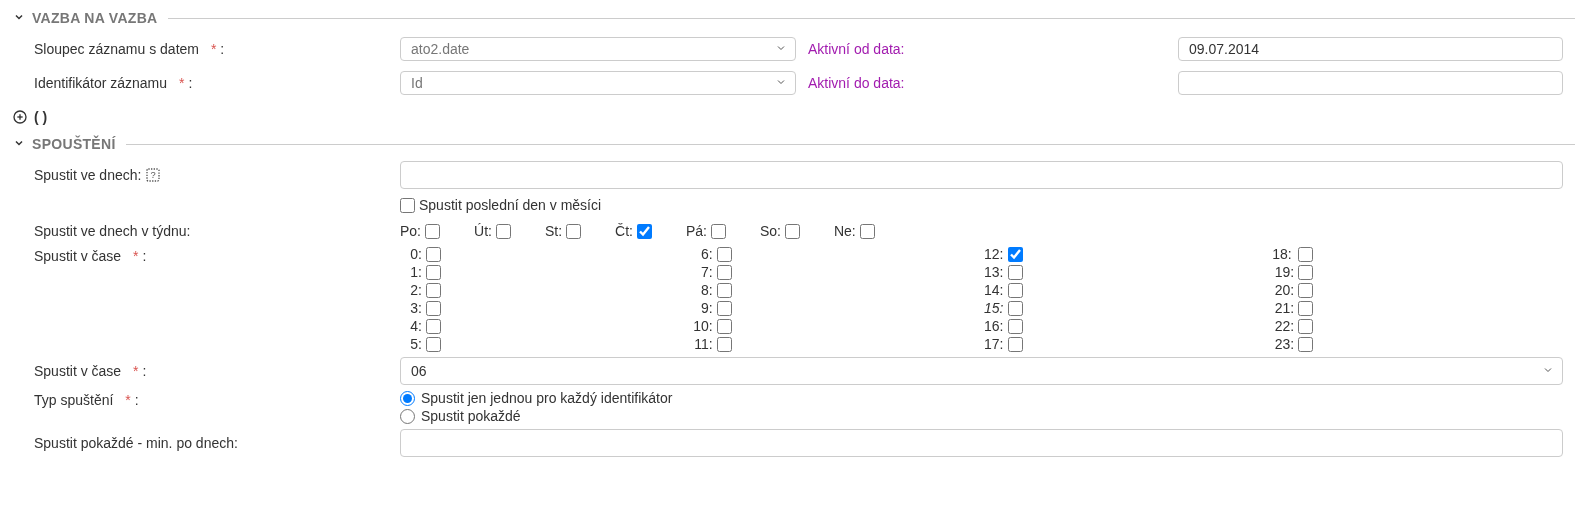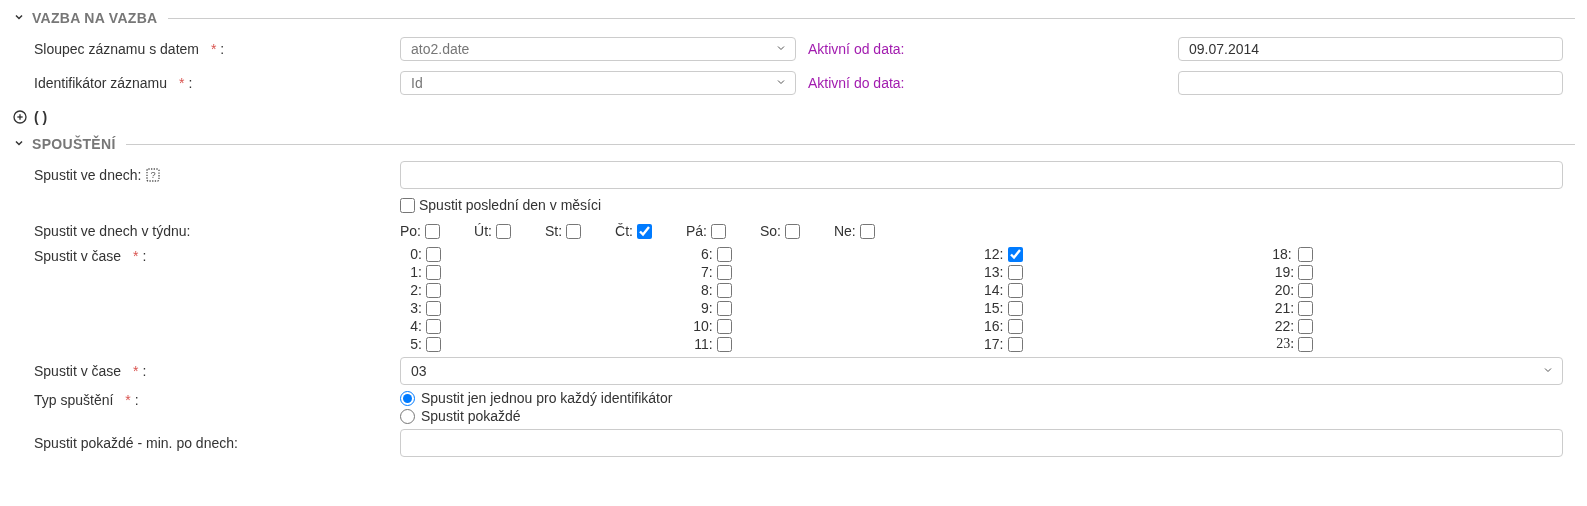--- a/index.html
+++ b/index.html
@@ -388,21 +388,21 @@
         </div>
         <div class="hour-item">
           <span style="min-width: 22px; text-align: right;">13:</span>
           <input type="checkbox" style="">
         </div>
         <div class="hour-item">
           <span style="min-width: 22px; text-align: right;">14:</span>
           <input type="checkbox" style="">
         </div>
         <div class="hour-item">
-          <span style="min-width: 22px; text-align: right;">15:</span>
+          <span style="min-width: 22px; text-align: right; font-style: italic;">15:</span>
           <input type="checkbox" style="">
         </div>
         <div class="hour-item">
           <span style="min-width: 22px; text-align: right;">16:</span>
           <input type="checkbox" style="">
         </div>
         <div class="hour-item">
           <span style="min-width: 22px; text-align: right;">17:</span>
           <input type="checkbox" style="">
         </div>
@@ -422,34 +422,34 @@
         </div>
         <div class="hour-item">
           <span style="min-width: 22px; text-align: right;">21:</span>
           <input type="checkbox" style="">
         </div>
         <div class="hour-item">
           <span style="min-width: 22px; text-align: right;">22:</span>
           <input type="checkbox" style="">
         </div>
         <div class="hour-item">
-          <span style="min-width: 22px; text-align: right; font-family: Liberation Serif, serif;">23:</span>
+          <span style="min-width: 22px; text-align: right;">23:</span>
           <input type="checkbox" style="">
         </div>
       </div>
     </div>
 </div>
 
 <div class="form-row">
   <div class="form-label">
     <span>Spustit v čase</span>&nbsp;<span class="req">*</span>:
   </div>
   <div class="wide-area">
     <div class="full-input full-select">
-      <span>03</span>
+      <span>06</span>
       <span class="chevd">
         <svg class="icon-chev-down" viewBox="0 0 24 24" fill="none" stroke="#555" stroke-width="2">
             <polyline points="6 9 12 15 18 9"></polyline>
           </svg>
       </span>
     </div>
   </div>
 </div>
 
 <div class="form-row align-start">

